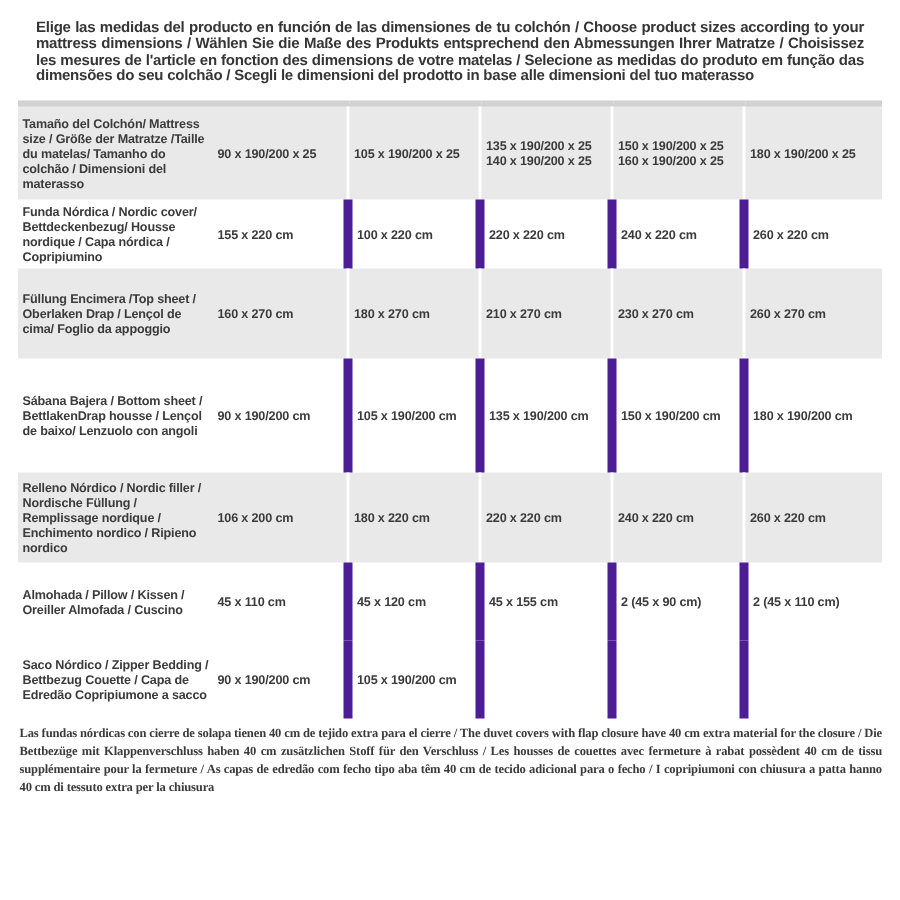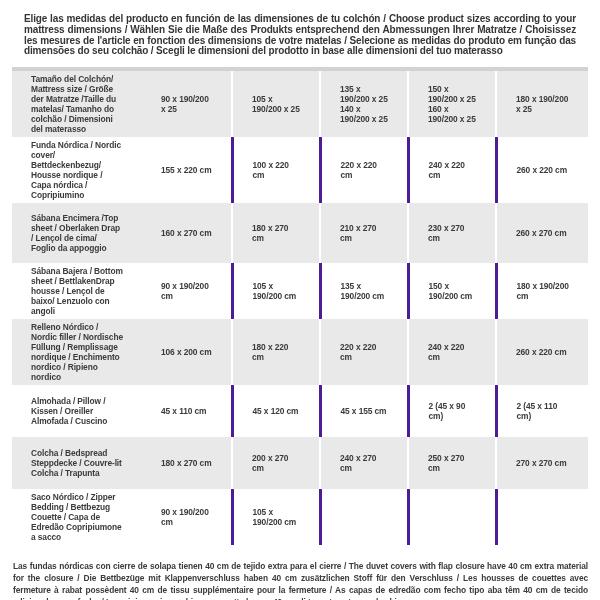--- a/index.html
+++ b/index.html
@@ -32,51 +32,52 @@
     border-collapse: collapse;
     table-layout: fixed;
   }
   table.size-table th, table.size-table td {
     font-size: 8.4px;
     font-weight: bold;
     letter-spacing: -0.1px;
     line-height: 10px;
     color: #3b3b3b;
     vertical-align: middle;
-    padding: 3px 19px;
+    padding: 3px 3px;
   }
   th.label-cell {
     text-align: left;
     padding-left: 12px;
     padding-right: 8px;
   }
   td.value-cell {
     text-align: left;
     white-space: pre-line;
   }
   tr.shaded { background: #e9e9e9; }
   tr.shaded td.sep { border-left: 2px solid #ffffff; }
-  tr:not(.shaded) td.sep { border-left: 3px solid #4c1d95; }
+  tr:not(.shaded) td.sep { border-left: 6px solid #4c1d95; }
   tr.row:first-child th, tr.row:first-child td { border-top: 4px solid #d2d2d2; }
   tr.row:nth-child(1) { height: 64px; }
   tr.row:nth-child(2) { height: 44px; }
   tr.row:nth-child(3) { height: 60px; }
-  tr.row:nth-child(4) { height: 44px; }
+  tr.row:nth-child(4) { height: 76px; }
   tr.row:nth-child(5) { height: 60px; }
   tr.row:nth-child(6) { height: 52px; margin-top: 28px; }
   tr.row:nth-child(7) { height: 52px; }
   tr.row:nth-child(8) { height: 51px; }
   .footnote {
-    margin: 15px 12px 0 13px;
+    margin: 4px 12px 0 13px;
     font-size: 8.4px;
     font-weight: bold;
     letter-spacing: -0.1px;
     line-height: 12px;
     color: #3b3b3b;
     text-align: justify;
+    font-family: Liberation Serif, serif;
   }
 </style>
 </head>
 <body>
 
 <div class="page">
 
   <p class="intro">Elige las medidas del producto en función de las dimensiones de tu colchón / Choose product sizes according to your mattress dimensions / Wählen Sie die Maße des Produkts entsprechend den Abmessungen Ihrer Matratze / Choisissez les mesures de l'article en fonction des dimensions de votre matelas / Selecione as medidas do produto em função das dimensões do seu colchão / Scegli le dimensioni del prodotto in base alle dimensioni del tuo materasso</p>
 
   <table class="size-table">
@@ -101,21 +102,21 @@
         </tr>
         <tr class="row">
           <th class="label-cell">Funda Nórdica / Nordic cover/ Bettdeckenbezug/ Housse nordique / Capa nórdica / Copripiumino</th>
           <td class="value-cell">155 x 220 cm</td>
           <td class="value-cell sep">100 x 220 cm</td>
           <td class="value-cell sep">220 x 220 cm</td>
           <td class="value-cell sep">240 x 220 cm</td>
           <td class="value-cell sep">260 x 220 cm</td>
         </tr>
         <tr class="row shaded">
-          <th class="label-cell">Sábana Encimera /Top sheet / Oberlaken Drap / Lençol de cima/ Foglio da appoggio</th>
+          <th class="label-cell">Füllung Encimera /Top sheet / Oberlaken Drap / Lençol de cima/ Foglio da appoggio</th>
           <td class="value-cell">160 x 270 cm</td>
           <td class="value-cell sep">180 x 270 cm</td>
           <td class="value-cell sep">210 x 270 cm</td>
           <td class="value-cell sep">230 x 270 cm</td>
           <td class="value-cell sep">260 x 270 cm</td>
         </tr>
         <tr class="row">
           <th class="label-cell">Sábana Bajera / Bottom sheet / BettlakenDrap housse / Lençol de baixo/ Lenzuolo con angoli</th>
           <td class="value-cell">90 x 190/200 cm</td>
           <td class="value-cell sep">105 x 190/200 cm</td>
@@ -132,28 +133,20 @@
           <td class="value-cell sep">260 x 220 cm</td>
         </tr>
         <tr class="row">
           <th class="label-cell">Almohada / Pillow / Kissen / Oreiller Almofada / Cuscino</th>
           <td class="value-cell">45 x 110 cm</td>
           <td class="value-cell sep">45 x 120 cm</td>
           <td class="value-cell sep">45 x 155 cm</td>
           <td class="value-cell sep">2 (45 x 90 cm)</td>
           <td class="value-cell sep">2 (45 x 110 cm)</td>
         </tr>
-        <tr class="row shaded">
-          <th class="label-cell">Colcha / Bedspread Steppdecke / Couvre-lit Colcha / Trapunta</th>
-          <td class="value-cell">180 x 270 cm</td>
-          <td class="value-cell sep">200 x 270 cm</td>
-          <td class="value-cell sep">240 x 270 cm</td>
-          <td class="value-cell sep">250 x 270 cm</td>
-          <td class="value-cell sep">270 x 270 cm</td>
-        </tr>
         <tr class="row">
           <th class="label-cell">Saco Nórdico / Zipper Bedding / Bettbezug Couette / Capa de Edredão Copripiumone a sacco</th>
           <td class="value-cell">90 x 190/200 cm</td>
           <td class="value-cell sep">105 x 190/200 cm</td>
           <td class="value-cell sep"></td>
           <td class="value-cell sep"></td>
           <td class="value-cell sep"></td>
         </tr>
       </tbody>
   </table>

